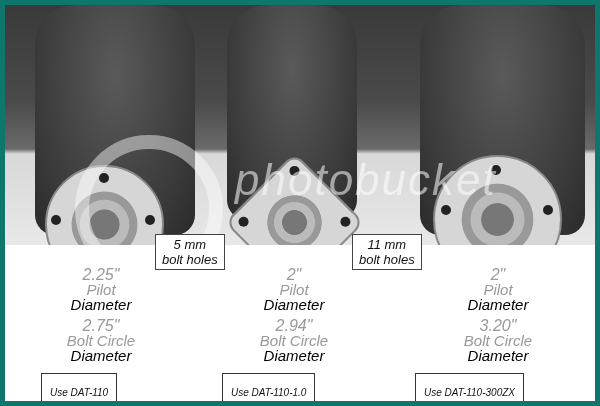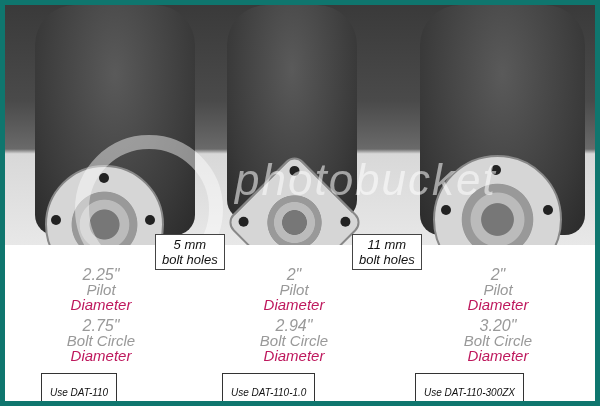--- a/index.html
+++ b/index.html
@@ -7,21 +7,21 @@
     .frame { position: relative; width: 600px; height: 406px; box-sizing: border-box; border: 5px solid #0f766e; background: #fff; overflow: hidden; font-style: italic; }
     .photo { position: absolute; left: 0; top: 0; width: 592px; height: 240px; background: linear-gradient(#3a3a3a, #4a4a4a 40%, #6a6a6a 60%, #d8d8d8 62%, #e8e8e8); }
     .housing { position: absolute; background: radial-gradient(ellipse at 50% 30%, #5a5a5a, #3a3a3a 70%, #2a2a2a); border-radius: 40px 40px 20px 20px; }
     .flange { position: absolute; border-radius: 50%; background: radial-gradient(circle, #777 0 18%, #bbb 19% 30%, #999 31% 40%, #d6d6d6 41% 100%); border: 2px solid #888; }
     .flange.square { border-radius: 12px; transform: rotate(45deg); }
     .hole { position: absolute; width: 10px; height: 10px; border-radius: 50%; background: #222; }
     .watermark { position: absolute; left: 110px; top: 110px; font-size: 44px; color: rgba(255,255,255,0.55); letter-spacing: 2px; }
     .wm-ring { position: absolute; left: 70px; top: 130px; width: 120px; height: 120px; border-radius: 50%; border: 14px solid rgba(255,255,255,0.45); }
     .lower { position: absolute; left: 0; top: 240px; width: 592px; height: 158px; background: #fff; }
     .dim { position: absolute; text-align: center; color: #999; font-size: 15px; line-height: 15px; }
-    .dim .dark { color: #be185d; }
+    .dim .dark { color: #000000; }
     .callout { position: absolute; border: 1px solid #444; background: #fff; font-size: 13px; line-height: 15px; text-align: center; padding: 2px 6px; color: #111; }
     .use-box { position: absolute; top: 368px; border: 1px solid #333; background: #fff; font-size: 10px; line-height: 22px; padding: 8px 8px; color: #111; }
   </style>
 </head>
 <body>
 
 <div class="frame">
   <div class="photo">
     <div class="housing" style="left:30px;top:0;width:160px;height:230px;"></div>
     <div class="housing" style="left:222px;top:0;width:130px;height:215px;"></div>

